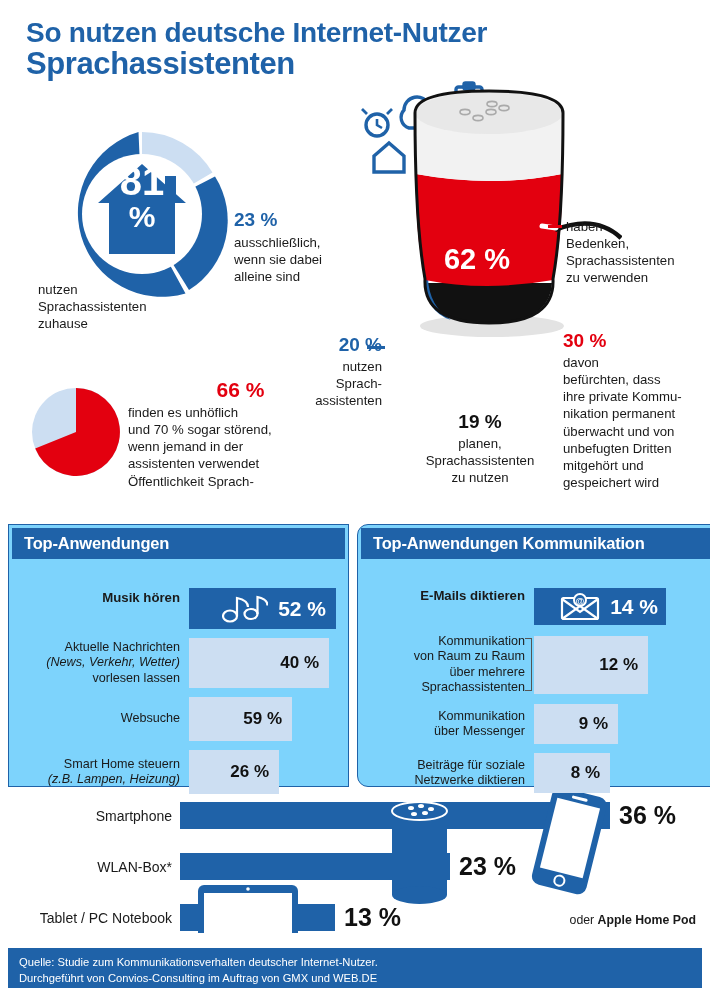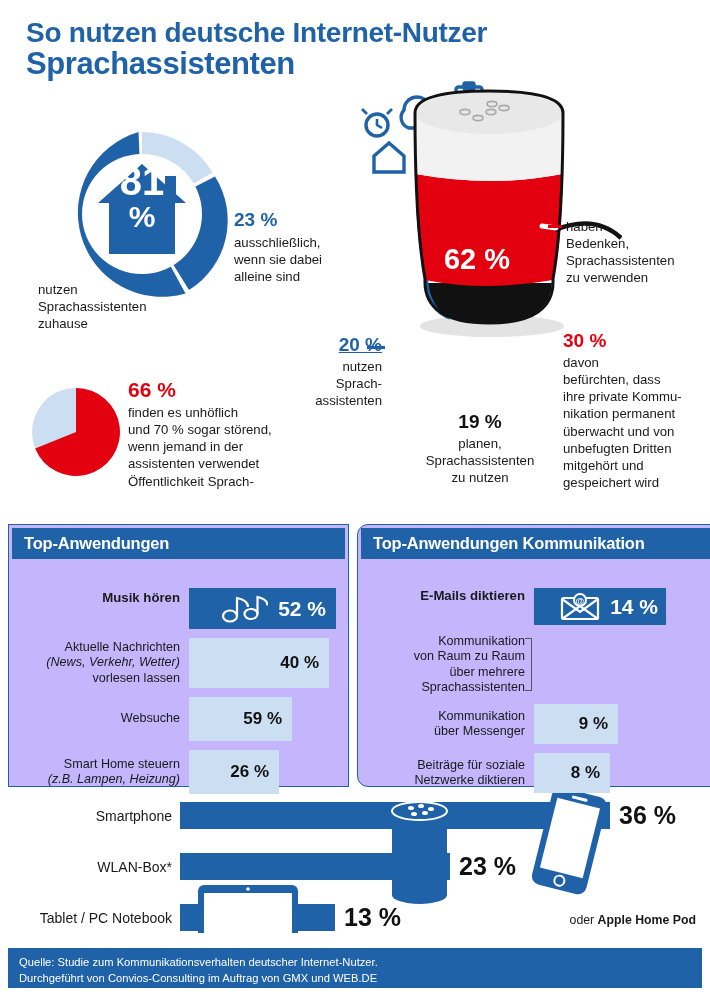--- a/index.html
+++ b/index.html
@@ -35,21 +35,21 @@
 
   
   #pie-wrap { position: absolute; left: 32px; top: 388px; width: 88px; height: 88px; }
 
   
   #speaker-wrap { position: absolute; left: 352px; top: 78px; width: 270px; height: 340px; }
 
   
   .panel {
     position: absolute; top: 524px; height: 263px;
-    border: 1px solid #1f62a8; background: #c4b5fd;
+    border: 1px solid #1f62a8; background: #7dd3fc;
   }
   #panel-apps  { left: 8px;   width: 341px; }
   #panel-comm  { left: 357px; width: 410px; border-radius: 11px; }
   .panel-head {
     height: 31px; background: #1f62a8; color: #fff;
     font-size: 16.5px; font-weight: bold;
     display: flex; align-items: center; padding-left: 12px;
     margin: 3px 3px 0 3px; letter-spacing: -0.2px;
   }
   .panel-body { padding: 9px 12px 6px 8px; }
@@ -138,21 +138,21 @@
     <div class="body-txt">alleine sind</div>
   </div>
 
   <div id="pie-wrap">
     <svg width="88" height="88" viewBox="0 0 88 88">
       <circle cx="44" cy="44" r="44" fill="#ccdef2"></circle>
       <path d="M 44 44 L 44 0 A 44 44 0 1 1 3.2 60.6 Z" fill="#e3000f"></path>
     </svg>
   </div>
   <div class="abs" style="left:128px; top:378px; width:225px;">
-    <div class="t-red" style="font-size:21px;font-weight:bold;margin-bottom:2px;">66 %</div>
+    <div class="t-red" style="font-size:21px;font-weight:bold;margin-bottom:2px;text-align:center;">66 %</div>
     <div class="body-txt">finden es unhöflich</div>
     <div class="body-txt">und 70 % sogar störend,</div>
     <div class="body-txt">wenn jemand in der</div>
     <div class="body-txt">assistenten verwendet</div>
     <div class="body-txt">Öffentlichkeit Sprach-</div>
   </div>
 
   <div id="speaker-wrap">
     <svg width="270" height="340" viewBox="0 0 270 340">
 
@@ -217,21 +217,21 @@
   <div class="leader" style="left:548px; top:225px; width:14px; height:2.5px; background:#e3000f;"></div>
   <div class="abs body-txt" style="left:566px; top:218px; width:140px;">
     <div>haben</div>
     <div>Bedenken,</div>
     <div>Sprachassistenten</div>
     <div>zu verwenden</div>
   </div>
 
   <div class="leader" style="left:367px; top:346px; width:18px; height:2.5px; background:#1f62a8;"></div>
   <div class="abs" style="left:300px; top:334px; width:82px; text-align:right;">
-    <div class="big-pct t-blue" style="margin-bottom:2px;text-decoration:underline;">20 %</div>
+    <div class="big-pct t-blue" style="margin-bottom:2px;">20 %</div>
     <div class="body-txt">nutzen</div>
     <div class="body-txt">Sprach-</div>
     <div class="body-txt">assistenten</div>
   </div>
 
   <div class="abs" style="left:400px; top:411px; width:160px; text-align:center;">
     <div style="font-size:19px;font-weight:bold;color:#111;margin-bottom:2px;">19 %</div>
     <div class="body-txt">planen,</div>
     <div class="body-txt">Sprachassistenten</div>
     <div class="body-txt">zu nutzen</div>
@@ -325,20 +325,23 @@
         </div>
       </div>
 
       <div class="row">
         <div class="row-label" style="position:relative;">
           <span>Kommunikation</span>
           <span>von Raum zu Raum</span>
           <span>über mehrere</span>
           <span>Sprachassistenten</span>
           <span style="position:absolute;right:2px;top:4px;bottom:4px;width:7px;border:1px solid #555;border-left:none;"></span>
+        </div>
+        <div class="bar" style="width:114px;height:58px;">
+          <span>12 %</span>
         </div>
       </div>
 
       <div class="row">
         <div class="row-label">
           <span>Kommunikation</span>
           <span>über Messenger</span>
         </div>
         <div class="bar" style="width:84px;height:40px;">
           <span>9 %</span>

